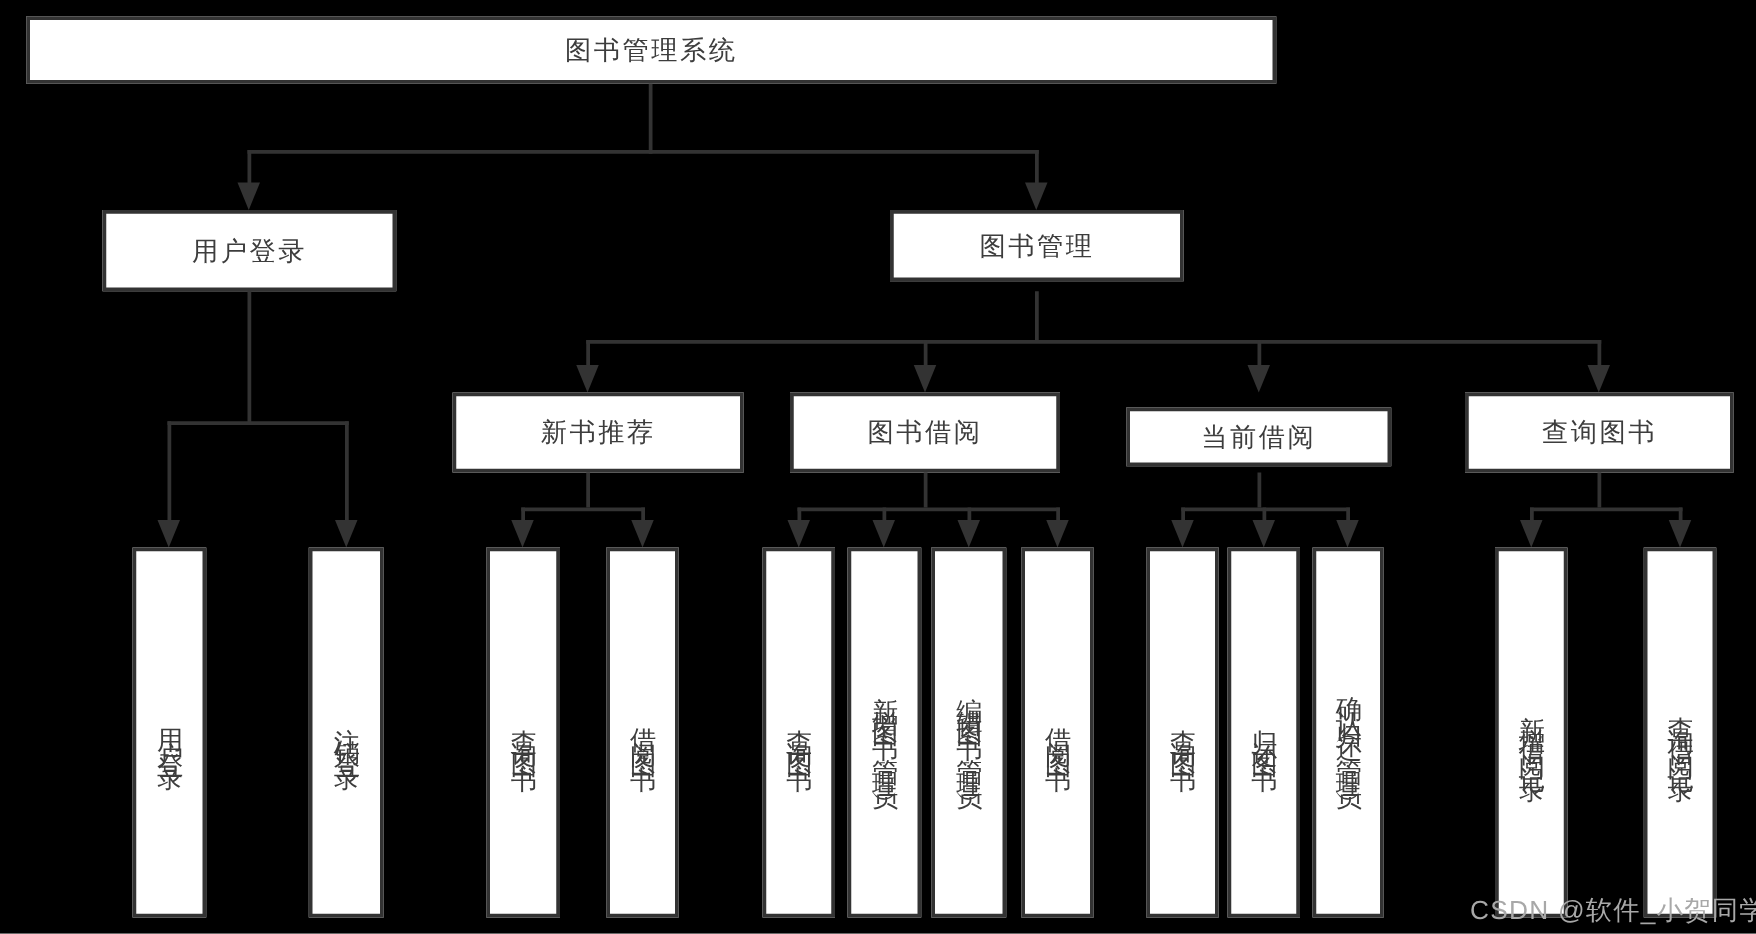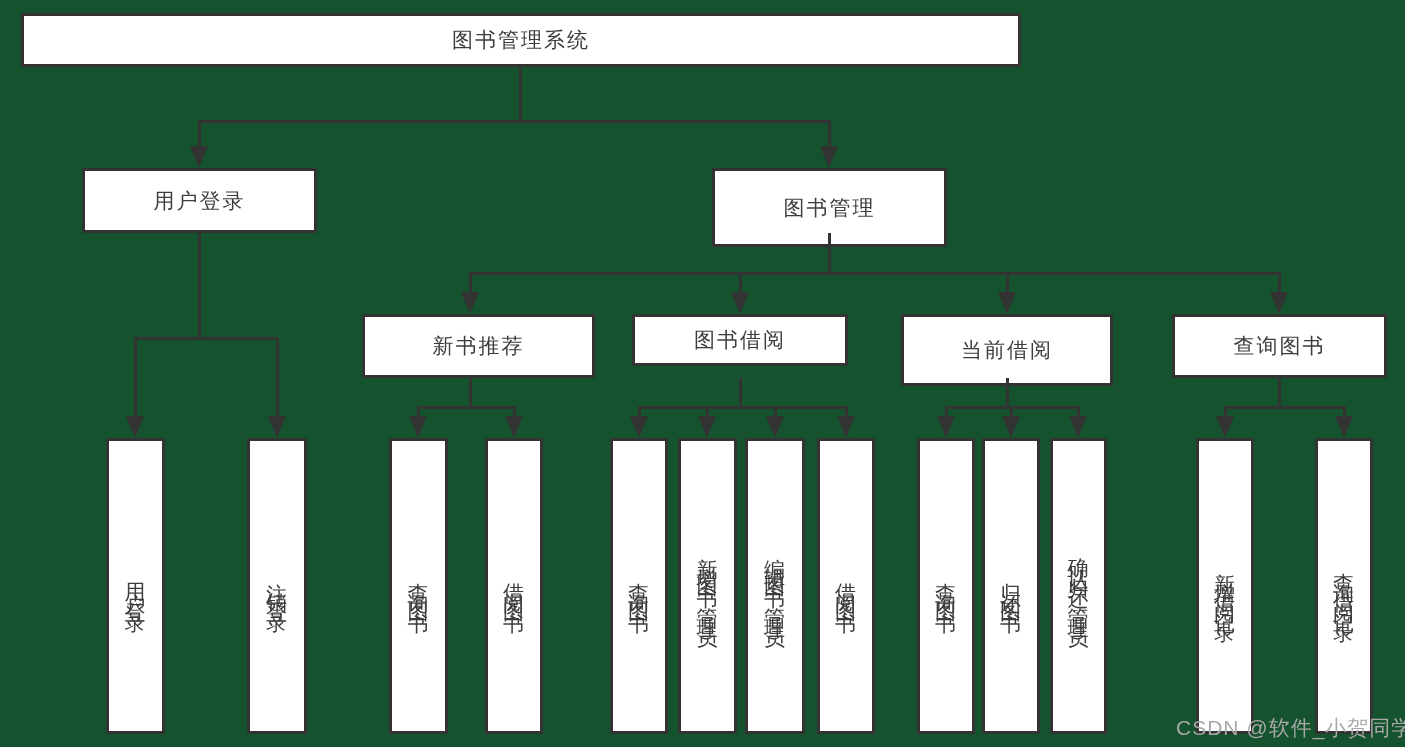--- a/index.html
+++ b/index.html
@@ -1,17 +1,17 @@
 <!DOCTYPE html>
 <html><head>
 <meta charset="utf-8">
 <style>
   html,body{margin:0;padding:0;background:#fff;}
   .canvas{
-    position:relative;width:1405px;height:747px;background:#14532d;overflow:hidden;
+    position:relative;width:1405px;height:747px;background:#000000;overflow:hidden;
     font-family:"Liberation Sans","DejaVu Sans",sans-serif;
   }
   .box{
     position:absolute;background:#ffffff;border:3px solid #333333;
     display:flex;align-items:center;justify-content:center;box-sizing:border-box;
   }
   .lbl{font-size:21px;color:#3d3d3d;letter-spacing:2px;white-space:nowrap;}
   .vtext{
     writing-mode:vertical-rl;text-orientation:mixed;
     font-size:21px;letter-spacing:10px;color:#3d3d3d;line-height:1;
@@ -39,21 +39,21 @@
   <div class="ln" style="left:519px;top:67px;width:3px;height:56px"></div>
   <div class="ln" style="left:198px;top:120px;width:633px;height:3px"></div>
   <div class="ln" style="left:198px;top:120px;width:3px;height:28px"></div>
   <div class="ln" style="left:828px;top:120px;width:3px;height:28px"></div>
   <div class="arr" style="left:190px;top:146px"></div>
   <div class="arr" style="left:820px;top:146px"></div>
 
   <div class="box" style="left:82px;top:168px;width:235px;height:65px">
     <span class="lbl">用户登录</span>
   </div>
-  <div class="box" style="left:712px;top:168px;width:235px;height:79px">
+  <div class="box" style="left:712px;top:168px;width:235px;height:57px">
     <span class="lbl">图书管理</span>
   </div>
 
   <div class="ln" style="left:198px;top:233px;width:3px;height:107px"></div>
   <div class="ln" style="left:134px;top:337px;width:145px;height:3px"></div>
   <div class="ln" style="left:134px;top:337px;width:3px;height:80px"></div>
   <div class="ln" style="left:276px;top:337px;width:3px;height:80px"></div>
   <div class="arr" style="left:126px;top:416px"></div>
   <div class="arr" style="left:268px;top:416px"></div>
 
@@ -64,24 +64,24 @@
   <div class="ln" style="left:1006px;top:272px;width:3px;height:22px"></div>
   <div class="ln" style="left:1278px;top:272px;width:3px;height:22px"></div>
   <div class="arr" style="left:461px;top:292px"></div>
   <div class="arr" style="left:731px;top:292px"></div>
   <div class="arr" style="left:998px;top:292px"></div>
   <div class="arr" style="left:1270px;top:292px"></div>
 
   <div class="box" style="left:362px;top:314px;width:233px;height:64px">
     <span class="lbl">新书推荐</span>
   </div>
-  <div class="box" style="left:632px;top:314px;width:216px;height:52px">
+  <div class="box" style="left:632px;top:314px;width:216px;height:64px">
     <span class="lbl">图书借阅</span>
   </div>
-  <div class="box" style="left:901px;top:314px;width:212px;height:72px">
+  <div class="box" style="left:901px;top:326px;width:212px;height:47px">
     <span class="lbl">当前借阅</span>
   </div>
   <div class="box" style="left:1172px;top:314px;width:215px;height:64px">
     <span class="lbl">查询图书</span>
   </div>
 
   <div class="ln" style="left:469px;top:378px;width:3px;height:28px"></div>
   <div class="ln" style="left:417px;top:406px;width:99px;height:3px"></div>
   <div class="ln" style="left:417px;top:406px;width:3px;height:12px"></div>
   <div class="ln" style="left:513px;top:406px;width:3px;height:12px"></div>

